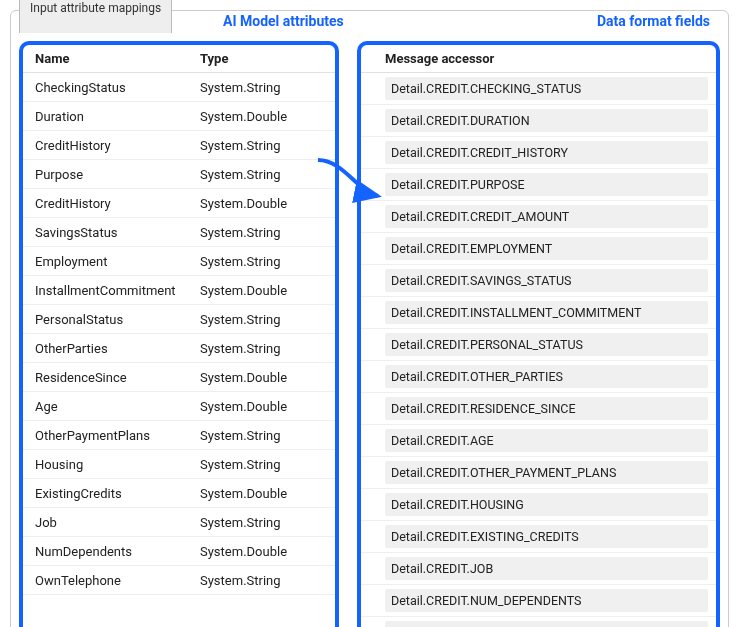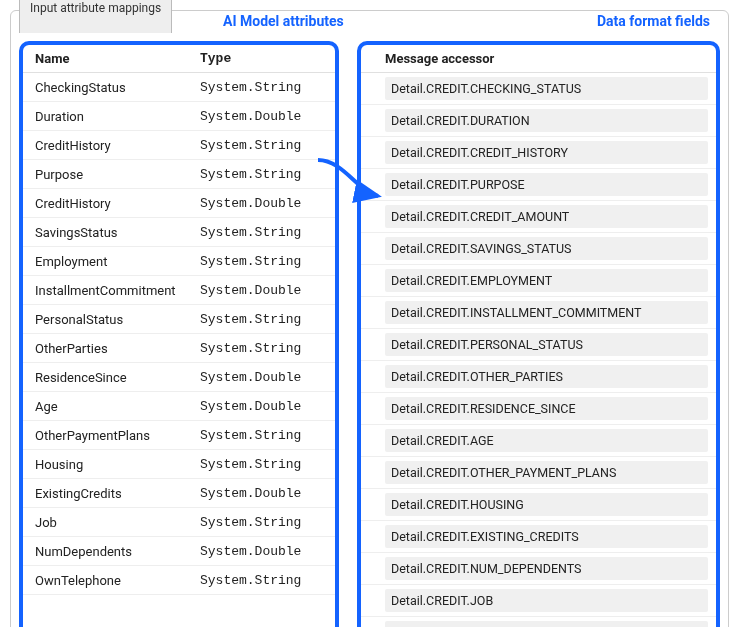--- a/index.html
+++ b/index.html
@@ -64,21 +64,21 @@
   .panel-left { width: 320px; }
   .panel-right { width: 363px; margin-left: auto; }
   .table-hdr {
     display: flex;
     padding: 6px 12px;
     font-weight: 700;
     font-size: 13px;
     border-bottom: 1px solid #e0e0e0;
   }
   .col-name { width: 165px; }
-  .col-type { flex: 1; font-family: Liberation Mono, monospace; }
+  .col-type { flex: 1; }
   .row {
     display: flex;
     padding: 6px 12px;
     border-bottom: 1px solid #eee;
     font-size: 13px;
     align-items: center;
     min-height: 29px;
   }
   .row:last-child { border-bottom: none; margin-top: 40px; }
   .hdr-accessor {
@@ -221,26 +221,26 @@
           <div class="accessor-row">
             <input class="accessor-input" type="text" value="Detail.CREDIT.CREDIT_HISTORY" style="">
           </div>
           <div class="accessor-row">
             <input class="accessor-input" type="text" value="Detail.CREDIT.PURPOSE" style="">
           </div>
           <div class="accessor-row">
             <input class="accessor-input" type="text" value="Detail.CREDIT.CREDIT_AMOUNT" style="">
           </div>
           <div class="accessor-row">
+            <input class="accessor-input" type="text" value="Detail.CREDIT.EMPLOYMENT" style="">
+          </div>
+          <div class="accessor-row">
             <input class="accessor-input" type="text" value="Detail.CREDIT.SAVINGS_STATUS" style="">
           </div>
           <div class="accessor-row">
-            <input class="accessor-input" type="text" value="Detail.CREDIT.EMPLOYMENT" style="">
-          </div>
-          <div class="accessor-row">
             <input class="accessor-input" type="text" value="Detail.CREDIT.INSTALLMENT_COMMITMENT" style="">
           </div>
           <div class="accessor-row">
             <input class="accessor-input" type="text" value="Detail.CREDIT.PERSONAL_STATUS" style="">
           </div>
           <div class="accessor-row">
             <input class="accessor-input" type="text" value="Detail.CREDIT.OTHER_PARTIES" style="">
           </div>
           <div class="accessor-row">
             <input class="accessor-input" type="text" value="Detail.CREDIT.RESIDENCE_SINCE" style="">
@@ -251,24 +251,24 @@
           <div class="accessor-row">
             <input class="accessor-input" type="text" value="Detail.CREDIT.OTHER_PAYMENT_PLANS" style="">
           </div>
           <div class="accessor-row">
             <input class="accessor-input" type="text" value="Detail.CREDIT.HOUSING" style="">
           </div>
           <div class="accessor-row">
             <input class="accessor-input" type="text" value="Detail.CREDIT.EXISTING_CREDITS" style="">
           </div>
           <div class="accessor-row">
+            <input class="accessor-input" type="text" value="Detail.CREDIT.JOB" style="">
+          </div>
+          <div class="accessor-row">
             <input class="accessor-input" type="text" value="Detail.CREDIT.NUM_DEPENDENTS" style="">
-          </div>
-          <div class="accessor-row">
-            <input class="accessor-input" type="text" value="Detail.CREDIT.JOB" style="">
           </div>
           <div class="accessor-row">
             <input class="accessor-input" type="text" value="Detail.CREDIT.OWN_TELEPHONE" style="">
           </div>
         </div>
     </div>
 
     <svg class="arrow-svg" width="72" height="60">
       <defs>
         <marker id="arrowhead" markerWidth="8" markerHeight="8" refX="6" refY="3" orient="auto">

